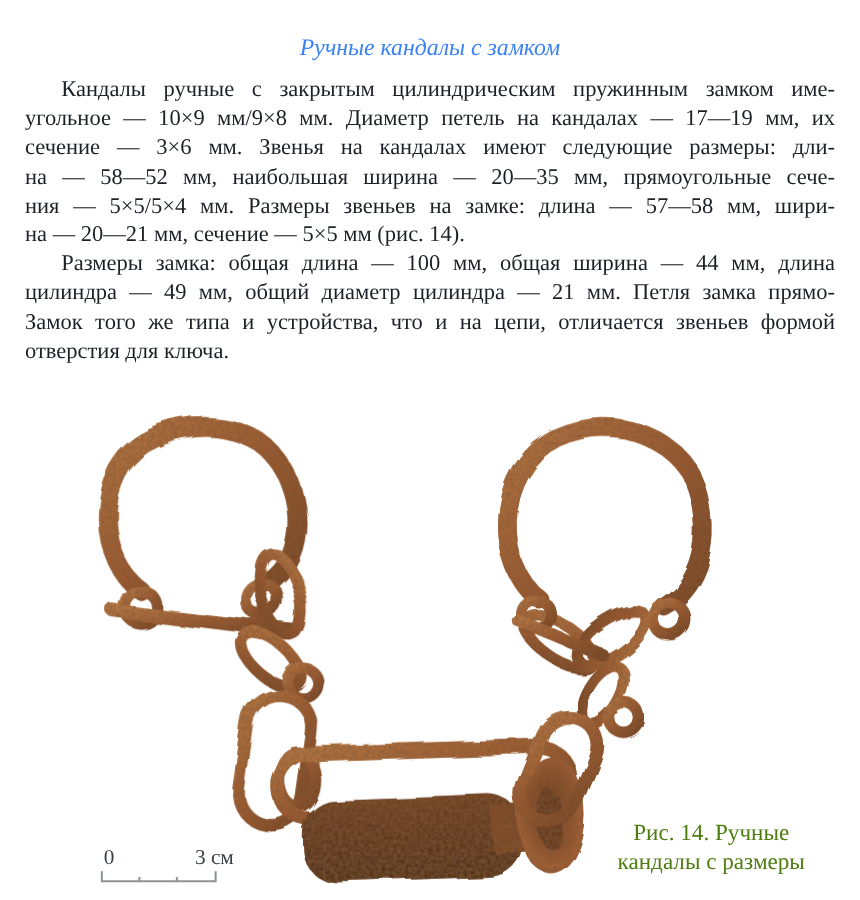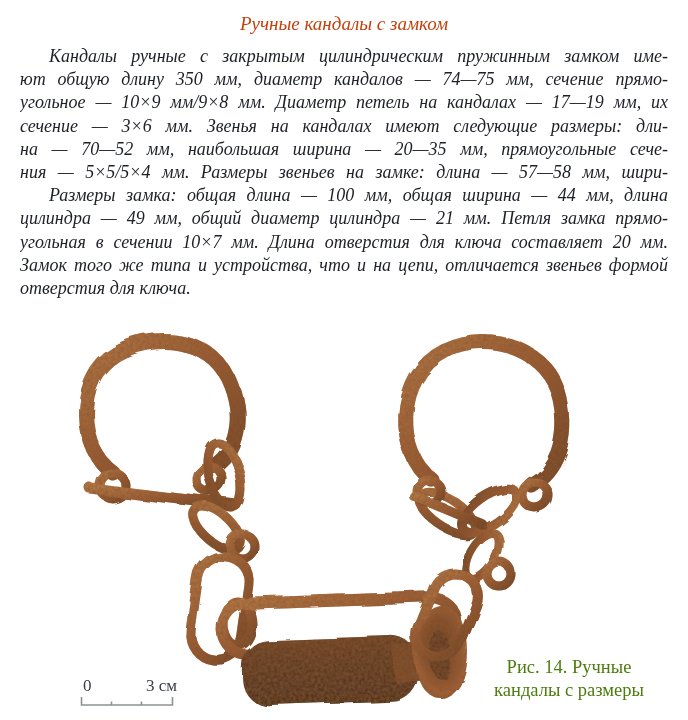--- a/index.html
+++ b/index.html
@@ -5,32 +5,31 @@
   html, body { margin:0; padding:0; }
   body {
     width:688px; height:720px;
     background:#ffffff;
     font-family:"Liberation Serif", serif;
     color:#1d2026;
     position:relative;
     overflow:hidden;
   }
   .doc-title {
-    margin:13px 20px 0;
+    margin:28px 20px 0;
     text-align:center;
     font-style:italic;
     font-weight:normal;
     font-size:19px;
-    color:#c2410c;
+    color:#3b82f6;
   }
   .para {
     margin:0 20px;
     font-size:18px;
     line-height:23.2px;
-    font-style:italic;
   }
   .para.first { margin-top:10px; }
   .bline {
     display:block;
     text-align:justify;
     text-align-last:justify;
     height:23.2px;
     overflow:hidden;
   }
   .bline.end { text-align-last:left; }
@@ -41,50 +40,49 @@
     width:620px; height:390px;
   }
   .scalebar {
     position:absolute;
     left:80px; top:676px;
     width:116px; height:32px;
     font-size:17px;
     color:#3a3f46;
   }
   .scalebar .s0 { position:absolute; left:3px; top:0; }
-  .scalebar .s3 { position:absolute; left:66px; top:0; white-space:nowrap; }
+  .scalebar .s3 { position:absolute; left:76px; top:0; white-space:nowrap; }
   .scalebar svg { position:absolute; left:0; top:20px; }
   .fig-caption {
     position:absolute;
     left:469px; top:656px;
     width:200px;
     text-align:center;
     font-size:18.5px;
     line-height:22.5px;
     color:#4d7c0f;
   }
 </style>
 </head>
 <body>
 
 <h1 class="doc-title">Ручные кандалы с замком</h1>
 
 <div class="para first">
   <span class="bline ind">Кандалы ручные с закрытым цилиндрическим пружинным замком име-</span>
-  <span class="bline">ют общую длину 350 мм, диаметр кандалов — 74—75 мм, сечение прямо-</span>
   <span class="bline">угольное — 10×9 мм/9×8 мм. Диаметр петель на кандалах — 17—19 мм, их</span>
   <span class="bline">сечение — 3×6 мм. Звенья на кандалах имеют следующие размеры: дли-</span>
-  <span class="bline">на — 70—52 мм, наибольшая ширина — 20—35 мм, прямоугольные сече-</span>
+  <span class="bline">на — 58—52 мм, наибольшая ширина — 20—35 мм, прямоугольные сече-</span>
   <span class="bline">ния — 5×5/5×4 мм. Размеры звеньев на замке: длина — 57—58 мм, шири-</span>
+  <span class="bline end">на — 20—21 мм, сечение — 5×5 мм (рис. 14).</span>
 </div>
 
 <div class="para">
   <span class="bline ind">Размеры замка: общая длина — 100 мм, общая ширина — 44 мм, длина</span>
   <span class="bline">цилиндра — 49 мм, общий диаметр цилиндра — 21 мм. Петля замка прямо-</span>
-  <span class="bline">угольная в сечении 10×7 мм. Длина отверстия для ключа составляет 20 мм.</span>
   <span class="bline">Замок того же типа и устройства, что и на цепи, отличается звеньев формой</span>
   <span class="bline end">отверстия для ключа.</span>
 </div>
 
 <svg class="photo" viewBox="0 0 620 390" xmlns="http://www.w3.org/2000/svg" aria-hidden="true">
   <defs>
     <linearGradient id="gRust" x1="0" y1="0" x2="1" y2="1">
       <stop offset="0" stop-color="#bd7c46"></stop>
       <stop offset="0.5" stop-color="#a05a2e"></stop>
       <stop offset="1" stop-color="#74401f"></stop>

